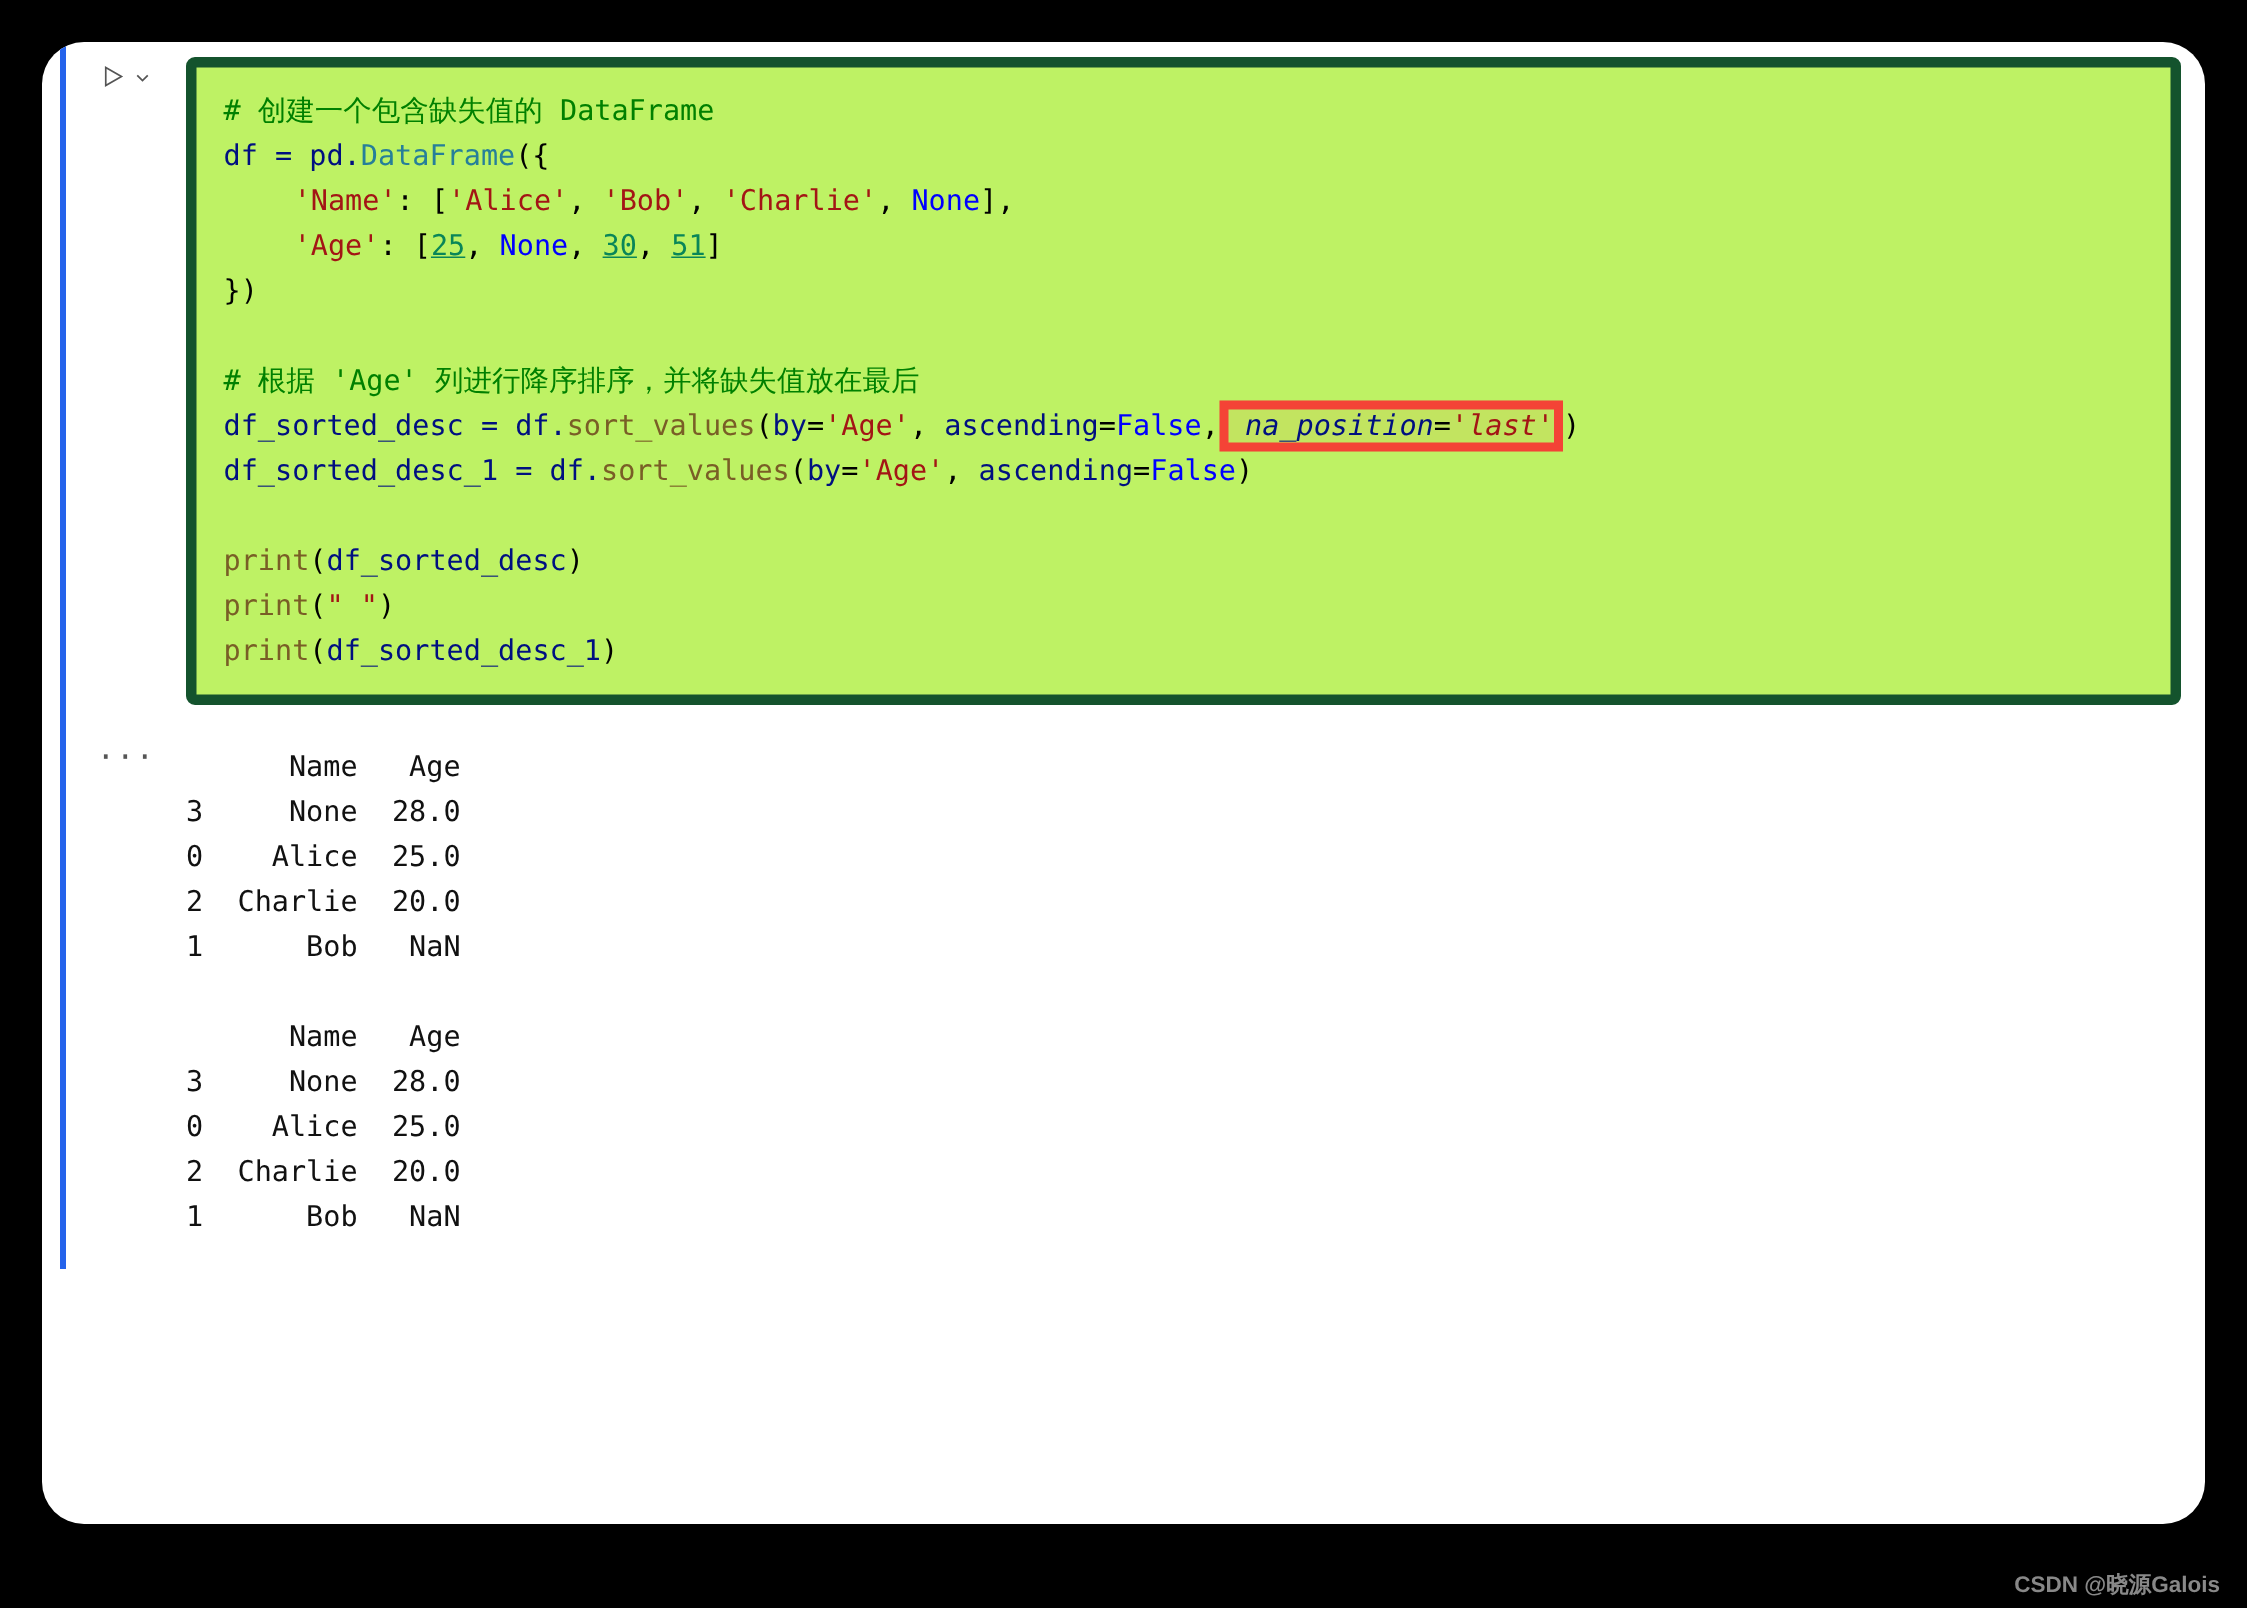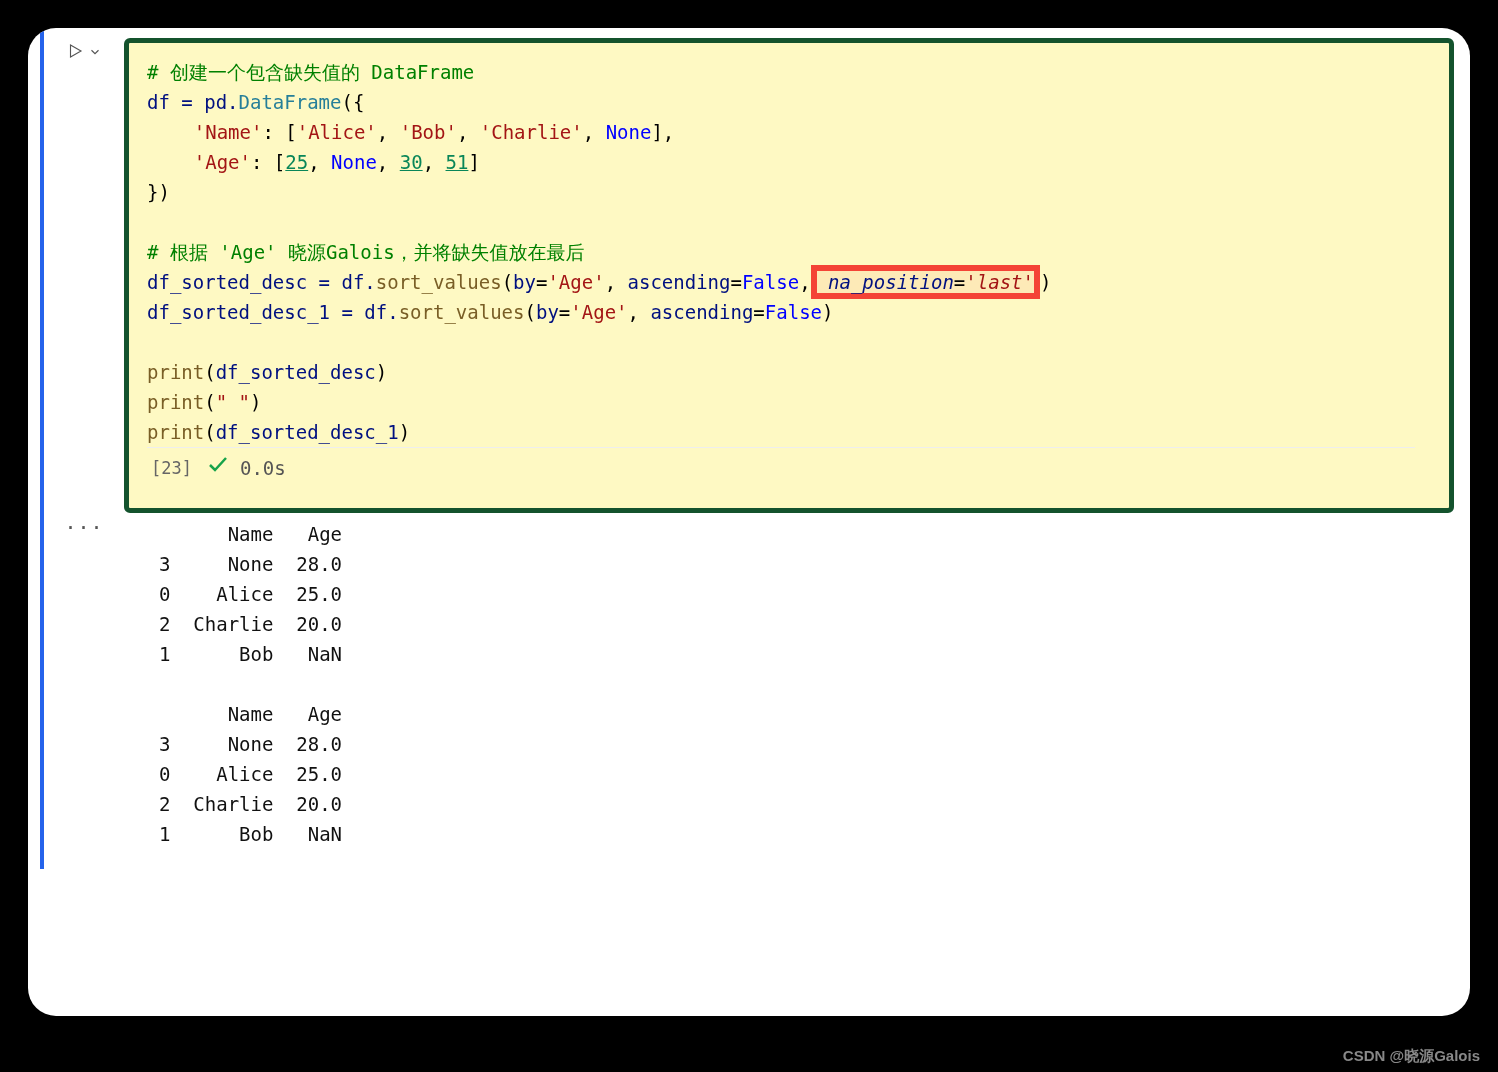--- a/index.html
+++ b/index.html
@@ -64,25 +64,25 @@
     }
     .chev-icon svg {
       width: 14px;
       height: 14px;
       stroke: #555;
       fill: none;
       stroke-width: 2;
     }
     .code-area {
       flex: 1;
-      background: #fef9c3;
-      border: 5px solid #14532d;
+      background: #bef264;
+      border: 7px solid #14532d;
       border-radius: 6px;
       padding: 14px 18px;
-      margin: 10px 16px 0 0;
+      margin: 10px 16px 20px 0;
       font-size: 19px;
       line-height: 30px;
     }
     pre {
       font-family: inherit;
       white-space: pre;
     }
     .c-comment { color: #008000; }
     .c-keyword { color: #0000ff; }
     .c-builtin { color: #267f99; }
@@ -145,21 +145,20 @@
       font-size: 20px;
       padding-top: 2px;
       letter-spacing: 1px;
     }
     .output-text {
       font-size: 19px;
       line-height: 30px;
       white-space: pre;
       padding: 6px 0 20px 0;
       color: #111;
-      margin-left: 35px;
     }
   </style>
 </head>
 <body>
 
 <div class="notebook-card">
 
   <div class="cell-row">
     <div class="blue-bar"></div>
     <div class="gutter">
@@ -176,36 +175,27 @@
         </span>
       </div>
     </div>
     <div class="code-area">
 <pre><span class="c-comment"># 创建一个包含缺失值的 DataFrame</span>
 <span class="c-var">df = pd.</span><span class="c-builtin">DataFrame</span><span>({</span>
     <span class="indent-guide"></span><span class="c-string">'Name'</span>: [<span class="c-string">'Alice'</span>, <span class="c-string">'Bob'</span>, <span class="c-string">'Charlie'</span>, <span class="c-keyword">None</span>],
     <span class="indent-guide"></span><span class="c-string">'Age'</span>: [<span class="c-number">25</span>, <span class="c-keyword">None</span>, <span class="c-number">30</span>, <span class="c-number">51</span>]
 <span>})</span>
 
-<span class="c-comment"># 根据 'Age' 晓源Galois，并将缺失值放在最后</span>
+<span class="c-comment"># 根据 'Age' 列进行降序排序，并将缺失值放在最后</span>
 <span class="c-var">df_sorted_desc = df.</span><span class="c-func">sort_values</span>(<span class="c-var">by</span>=<span class="c-string">'Age'</span>, <span class="c-var">ascending</span>=<span class="c-keyword">False</span>,<span class="highlight-box"><span class="c-var"> na_position</span>=<span class="c-string">'last'</span></span>)
 <span class="c-var">df_sorted_desc_1 = df.</span><span class="c-func">sort_values</span>(<span class="c-var">by</span>=<span class="c-string">'Age'</span>, <span class="c-var">ascending</span>=<span class="c-keyword">False</span>)
 
 <span class="c-func">print</span>(<span class="c-var">df_sorted_desc</span>)
 <span class="c-func">print</span>(<span class="c-string">" "</span>)
 <span class="c-func">print</span>(<span class="c-var">df_sorted_desc_1</span>)</pre>
-      <div class="exec-row">
-        <span class="exec-count">[23]</span>
-        <span class="check-icon">
-          <svg viewBox="0 0 24 24">
-              <polyline points="4 13 9 18 20 6"></polyline>
-            </svg>
-        </span>
-        <span class="exec-time">0.0s</span>
-      </div>
     </div>
   </div>
 
   <div class="output-row">
     <div class="blue-bar"></div>
     <div class="dots-icon">···</div>
     <pre class="output-text">      Name   Age
 3     None  28.0
 0    Alice  25.0
 2  Charlie  20.0

